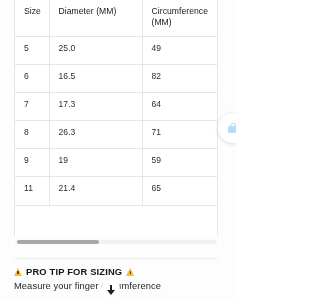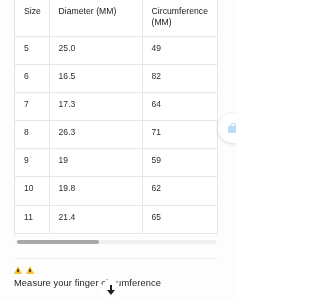--- a/index.html
+++ b/index.html
@@ -267,42 +267,38 @@
           <td>8</td>
           <td>26.3</td>
           <td>71</td>
         </tr>
         <tr>
           <td>9</td>
           <td>19</td>
           <td>59</td>
         </tr>
         <tr>
-          <td>10</td>
-          <td>19.8</td>
-          <td>62</td>
-        </tr>
-        <tr>
           <td>11</td>
           <td>21.4</td>
           <td>65</td>
         </tr>
       </tbody>
     </table>
   </div>
 
   <div class="scroll-track">
     <div class="scroll-thumb"></div>
   </div>
 
   <div class="divider"></div>
 
   <div class="protip">
     <div class="protip-head">
       <span class="warn-icon"></span>
+      <span>PRO TIP FOR SIZING</span>
       <span class="warn-icon"></span>
     </div>
     <div class="protip-body">Measure your finger circumference</div>
   </div>
 
   <div class="fab">
     <span class="fab-glyph">
       <span class="shackle"></span>
       <span class="body"></span>
     </span>

